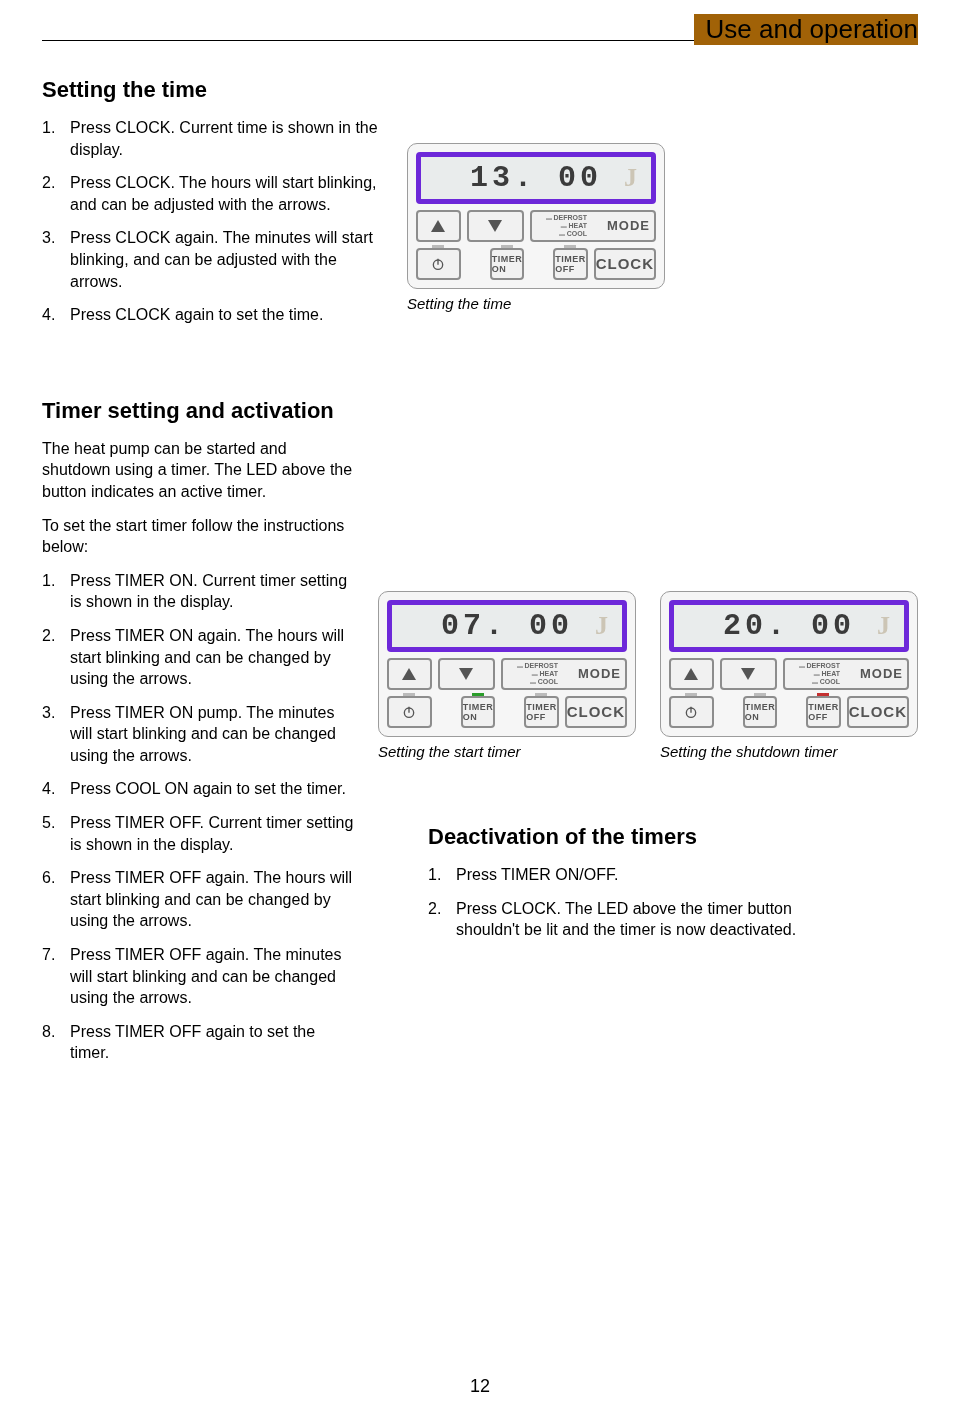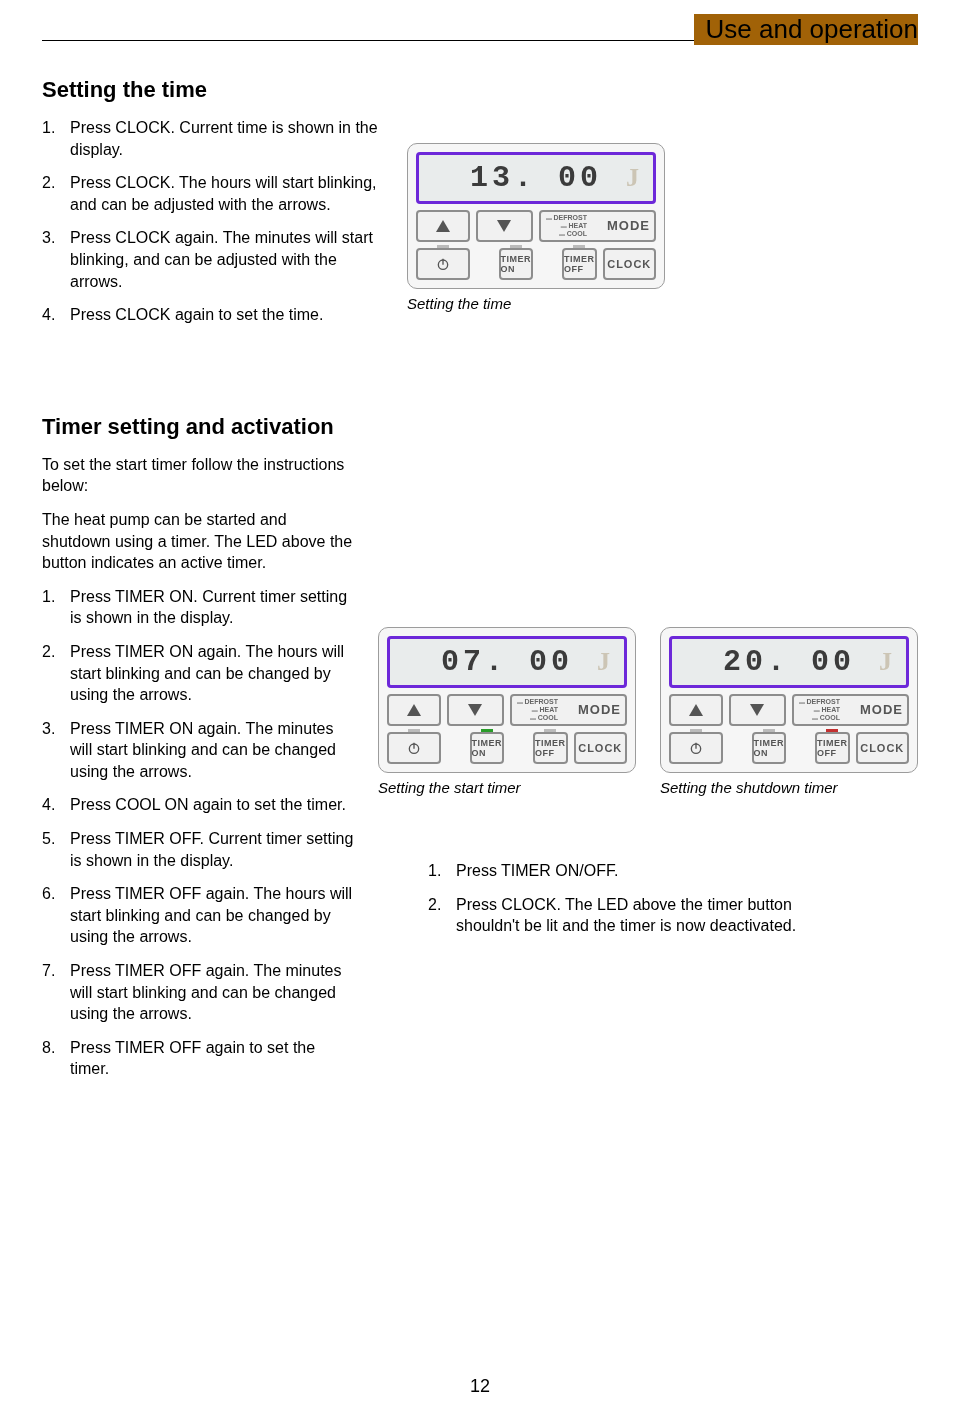--- a/index.html
+++ b/index.html
@@ -68,21 +68,21 @@
       padding: 8px;
       background: #f6f6f6;
       display: grid;
       grid-template-columns: 1fr 1fr 1fr 1fr;
       grid-template-rows: 52px 32px 32px;
       gap: 6px;
     }
     .lcd {
       grid-column: 1 / 5;
       background: #e9ecec;
-      border: 3px solid #6d28d9;
+      border: 5px solid #6d28d9;
       border-radius: 4px;
       display: flex;
       align-items: center;
       justify-content: center;
       position: relative;
       font-family: "DS-Digital", "Courier New", monospace;
       font-weight: 700;
       letter-spacing: 4px;
       font-size: 30px;
       color: #3b3b3b;
@@ -129,21 +129,21 @@
       width: 12px; height: 3px;
       background: #bbb;
     }
     .led.on { background: #2a9d2a; }
     .led.red { background: #c43030; }
     .caption {
       font-style: italic;
       font-size: 15px;
     }
     .btn.label9 { font-size: 9px; letter-spacing: .5px; margin-left: 23px; }
-    .btn.label11 { font-size: 11px; letter-spacing: 1px; }
+    .btn.label11 { font-size: 15px; letter-spacing: 1px; }
 
     h3.subsection {
       font-size: 22px;
       font-weight: 700;
       margin-bottom: 14px;
     }
     .deact-block {
       margin-left: 50px;
       margin-top: 4px;
       width: 430px;
@@ -206,29 +206,29 @@
           </div>
         <div class="btn label11">
             <span>CLOCK</span>
           </div>
       </div>
       <div class="caption">Setting the time</div>
     </div>
   </div>
 </div>
 
-<h2 class="section" style="margin-top:76px">Timer setting and activation</h2>
+<h2 class="section" style="margin-top:60px">Timer setting and activation</h2>
 <div class="row">
   <div class="col-text">
+    <p class="plain">The heat pump can be started and shutdown using a timer. The LED above the button indicates an active timer.</p>
     <p class="plain">To set the start timer follow the instructions below:</p>
-    <p class="plain">The heat pump can be started and shutdown using a timer. The LED above the button indicates an active timer.</p>
     <ol id="list-s2a">
         <li>Press TIMER ON. Current timer setting is shown in the display.</li>
         <li>Press TIMER ON again. The hours will start blinking and can be changed by using the arrows.</li>
-        <li>Press TIMER ON again. The minutes will start blinking and can be changed using the arrows.</li>
+        <li>Press TIMER ON pump. The minutes will start blinking and can be changed using the arrows.</li>
         <li>Press COOL ON again to set the timer.</li>
       </ol>
     <ol id="list-s2b" style="counter-reset: item 4">
         <li>Press TIMER OFF. Current timer setting is shown in the display.</li>
         <li>Press TIMER OFF again. The hours will start blinking and can be changed by using the arrows.</li>
         <li>Press TIMER OFF again. The minutes will start blinking and can be changed using the arrows.</li>
         <li>Press TIMER OFF again to set the timer.</li>
       </ol>
   </div>
   <div class="col-figs" style="flex-direction:column">
@@ -302,20 +302,21 @@
               <span>TIMER OFF</span>
             </div>
           <div class="btn label11">
               <span>CLOCK</span>
             </div>
         </div>
         <div class="caption">Setting the shutdown timer</div>
       </div>
     </div>
     <div class="deact-block" style="margin-top:40px">
+      <h3 class="subsection">Deactivation of the timers</h3>
       <ol id="list-deact">
           <li>Press TIMER ON/OFF.</li>
           <li>Press CLOCK. The LED above the timer button shouldn't be lit and the timer is now deactivated.</li>
         </ol>
     </div>
   </div>
 </div>
 
 <div class="page-num">12</div>
 

